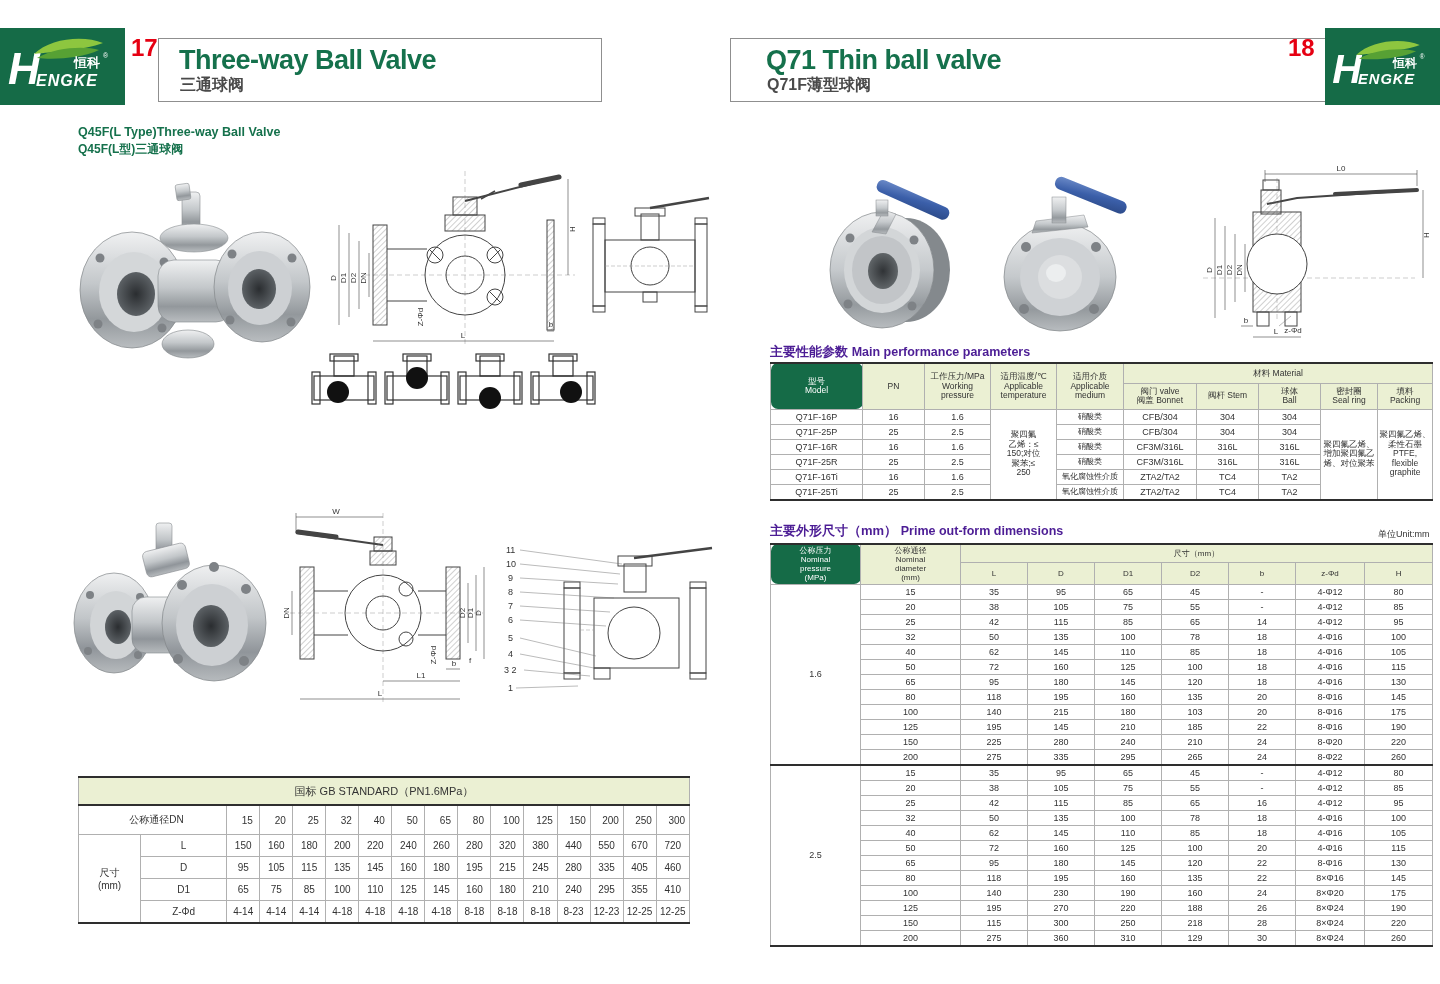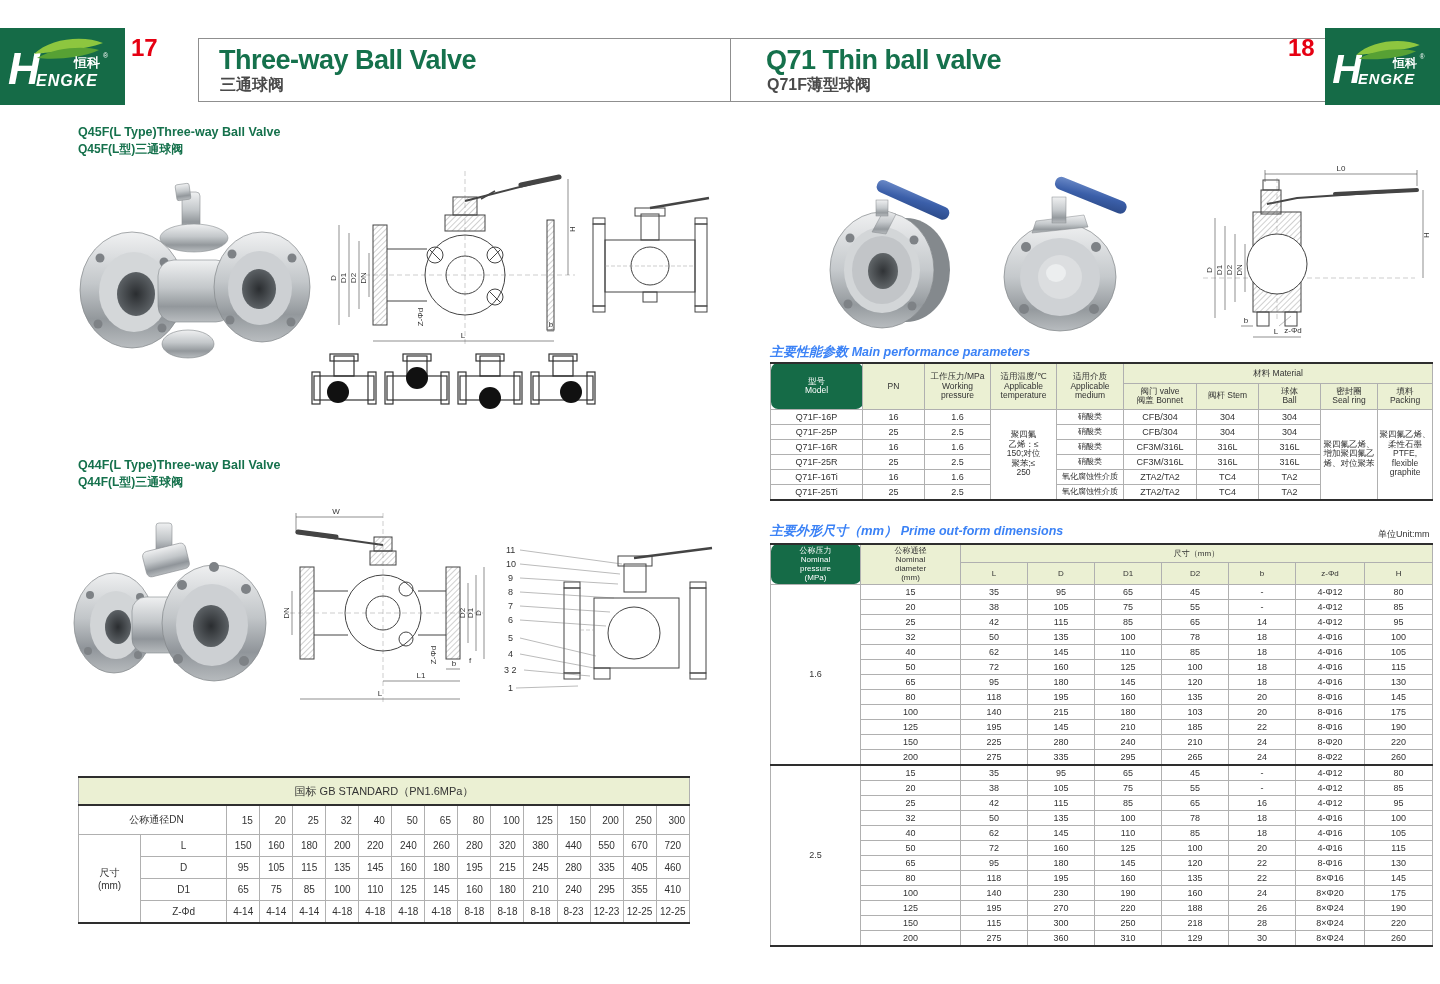--- a/index.html
+++ b/index.html
@@ -8,21 +8,21 @@
   .abs{position:absolute;}
   
   .logo-box{background:#156b47;width:125px;height:77px;top:28px;}
   .page-num{color:#e60012;font-size:24px;font-weight:bold;top:34px;}
   .title-box{top:38px;height:64px;border:1px solid #8f8f8f;background:#fff;box-sizing:border-box;}
   .title-en{margin:6px 0 0 20px;font-size:27px;font-weight:bold;color:#15714c;letter-spacing:-0.5px;line-height:30px;}
   .title-cn{margin:0 0 0 21px;font-size:16px;font-weight:bold;color:#4a4a4a;line-height:20px;}
   
   .sec-title-en{font-size:12.5px;font-weight:bold;color:#15714c;line-height:15px;}
   .sec-title-cn{font-size:12px;font-weight:bold;color:#15714c;line-height:19px;}
-  .tbl-title{font-size:13px;font-weight:bold;color:#3b82f6;font-style:italic;}
+  .tbl-title{font-size:13px;font-weight:bold;color:#4c1d95;}
   .tbl-title .en{font-size:12.5px;}
   .unit-note{font-size:9px;color:#333;}
   
   table.tbl{border-collapse:collapse;table-layout:fixed;border-top:2px solid #2e2e2e;border-bottom:2px solid #2e2e2e;}
   table.tbl td,table.tbl th{border:1px solid #b0b0b0;text-align:center;vertical-align:middle;
       padding:0;overflow:hidden;font-weight:normal;}
   .band{background:#ebf0d3;}
   .green{background:#156b47;color:#fff;border-radius:7px;}
   .pre{white-space:pre-line;}
   #left-dims-table{width:612px;font-size:10px;}
@@ -57,21 +57,21 @@
     <svg width="125" height="77" viewBox="0 0 125 77">
       <text x="8" y="56" font-size="44" font-weight="bold" font-style="italic" fill="#fff">H</text>
       <path d="M34,26 C50,10 84,7 103,15 C84,22 52,24 34,26 Z" fill="#8dc63f"></path>
       <path d="M37,30 C56,19 85,18 99,22 C82,30 55,32 37,30 Z" fill="#57a134"></path>
       <text x="74" y="39" font-size="13" font-weight="bold" fill="#fff">恒科</text>
       <text x="103" y="30" font-size="7" fill="#fff">®</text>
       <text x="36" y="58" font-size="16" font-weight="bold" font-style="italic" letter-spacing="1" fill="#fff">ENGKE</text>
     </svg>
   </div>
   <div class="abs page-num" style="left:131px;">17</div>
-  <div class="abs title-box" style="left:158px;width:552px;margin-left:40px;">
+  <div class="abs title-box" style="left:158px;width:444px;">
     <div class="title-en">Three-way Ball Valve</div>
     <div class="title-cn">三通球阀</div>
   </div>
   <div class="abs title-box" style="left:730px;width:640px;">
     <div class="title-en" style="margin-left:35px;">Q71 Thin ball valve</div>
     <div class="title-cn" style="margin-left:36px;">Q71F薄型球阀</div>
   </div>
   <div class="abs page-num" style="left:1288px;">18</div>
   <div class="abs logo-box" style="left:1325px;width:115px;">
     <svg width="115" height="77" viewBox="0 0 125 77">
@@ -219,24 +219,20 @@
     <g stroke="#333" stroke-width="1.2" fill="none">
       <rect x="4" y="24" width="60" height="24"></rect>
         <rect x="2" y="20" width="8" height="32"></rect>
         <rect x="58" y="20" width="8" height="32"></rect>
       <rect x="24" y="4" width="20" height="20"></rect>
         <rect x="20" y="2" width="28" height="7"></rect>
     </g>
     <circle cx="42" cy="40" r="11" fill="#111"></circle>
   </svg>
 
-  <div class="abs" style="left:78px;top:458px;">
-    <div class="sec-title-en">Q44F(L Type)Three-way Ball Valve</div>
-    <div class="sec-title-cn">Q44F(L型)三通球阀</div>
-  </div>
 
   <svg class="abs" style="left:70px;top:505px;" width="200" height="200" viewBox="0 0 200 200">
     <defs>
       <linearGradient id="metB" x1="0" y1="0" x2="0" y2="1">
         <stop offset="0" stop-color="#eff0f1"></stop>
           <stop offset="0.45" stop-color="#c2c6c9"></stop>
         <stop offset="0.75" stop-color="#90959a"></stop>
           <stop offset="1" stop-color="#b6babd"></stop>
       </linearGradient>
       <radialGradient id="holeB">

